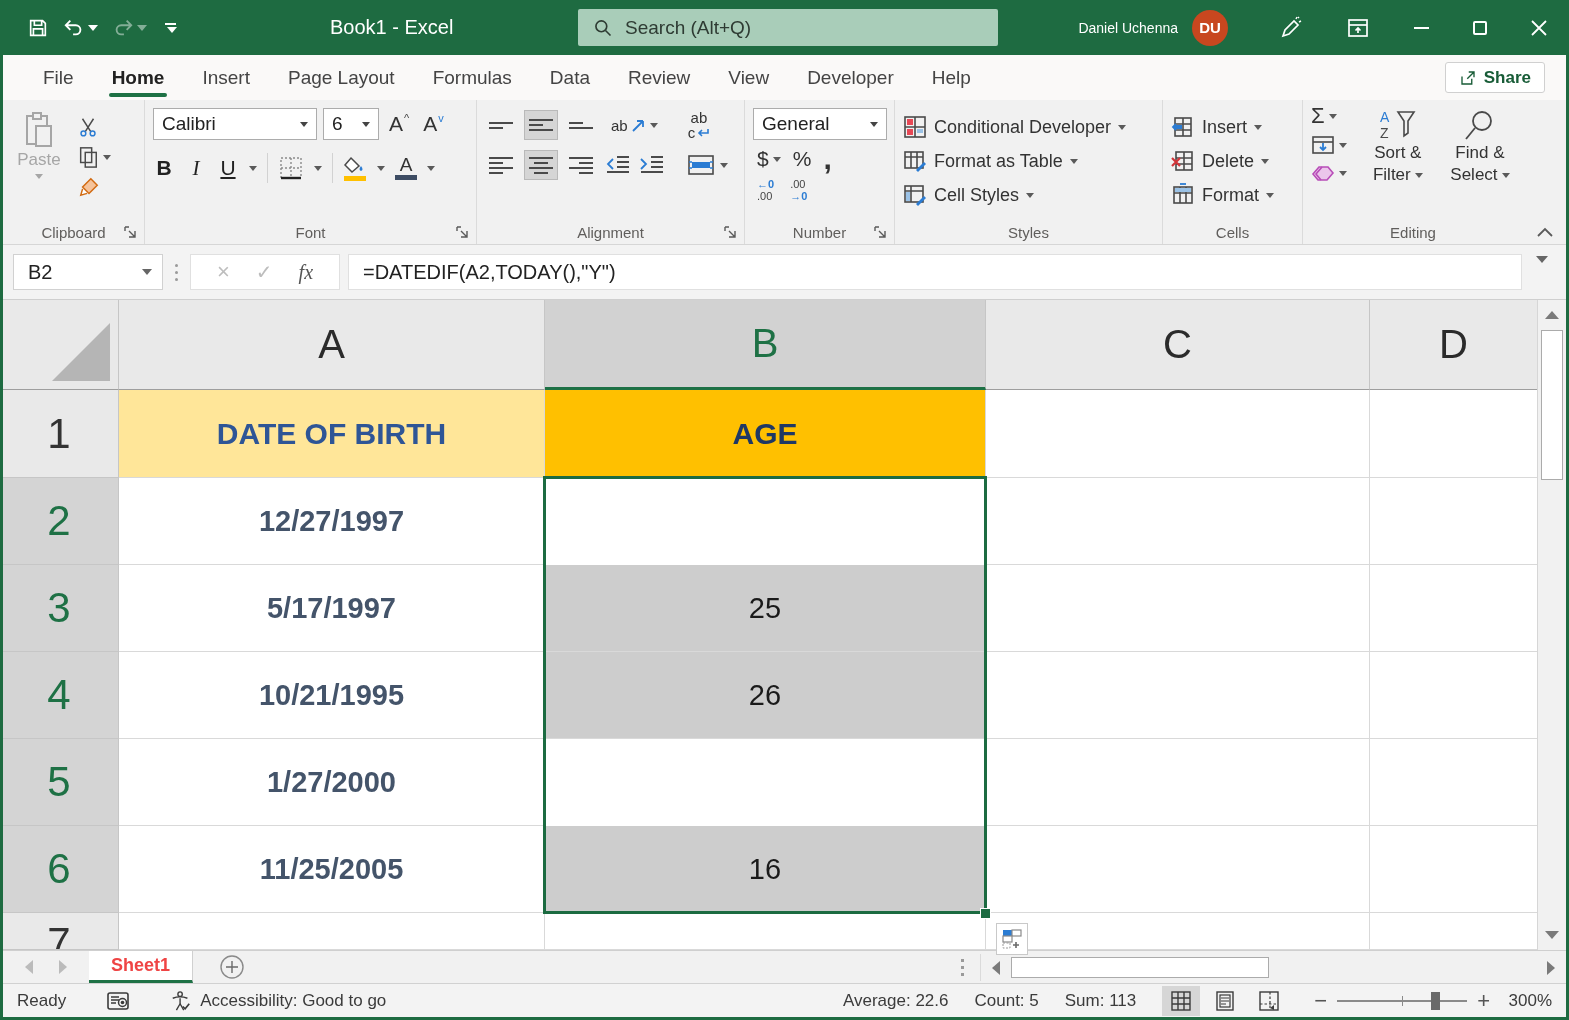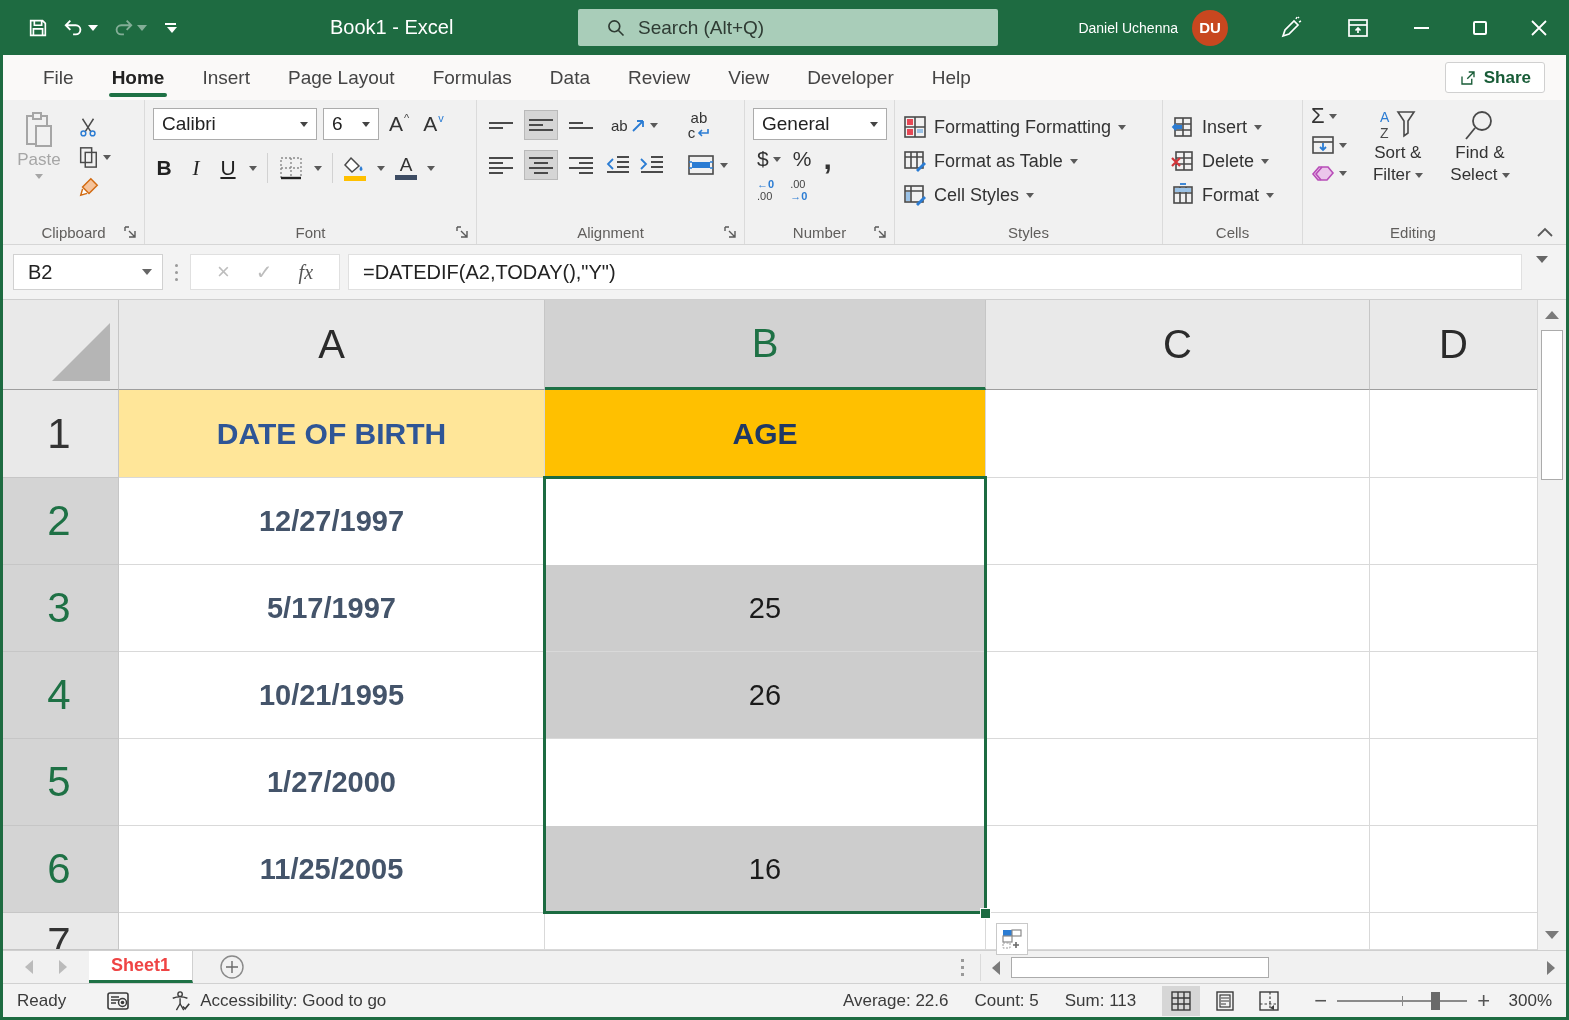--- a/index.html
+++ b/index.html
@@ -14,21 +14,21 @@
 
   
   .titlebar { position:absolute; top:0; left:0; right:0; height:55px; background:#1E6B41; display:flex; align-items:center; color:#fff; }
   .qat { display:flex; align-items:center; gap:4px; padding-left:22px; }
   .qat .btn { display:flex; align-items:center; padding:4px 5px; }
   .chev-sm { width:0; height:0; border-left:5px solid transparent; border-right:5px solid transparent; border-top:6px solid #fff; margin-left:3px; }
   .dim { opacity:.45; }
   .qat-custom { display:flex; flex-direction:column; align-items:center; gap:2px; margin-left:8px; }
   .qat-custom .bar { width:11px; height:2px; background:#fff; }
   .doc-title { position:absolute; left:330px; top:0; height:55px; line-height:55px; font-size:20px; color:#fff; }
-  .searchbox { position:absolute; left:578px; top:9px; width:420px; height:37px; background:#A9CDB9; border-radius:2px; display:flex; align-items:center; padding-left:28px; gap:12px; }
+  .searchbox { position:absolute; left:578px; top:9px; width:420px; height:37px; background:#A9CDB9; border-radius:2px; display:flex; align-items:center; padding-left:15px; gap:12px; }
   .searchbox span { font-size:19px; color:#2E3B33; }
   .tb-right { position:absolute; right:0; top:0; height:55px; display:flex; align-items:center; }
   .username { font-size:14px; margin-right:14px; }
   .avatar { width:36px; height:36px; border-radius:50%; background:#C8471F; color:#fff; font-size:15px; font-weight:bold; display:flex; align-items:center; justify-content:center; margin-right:28px; }
   .tb-icon { padding:0 22px; display:flex; align-items:center; height:55px; }
   .win-min { width:15px; height:2px; background:#fff; }
   .win-max { width:14px; height:14px; border:2px solid #fff; border-radius:2px; }
 
   
   .menubar { position:absolute; top:55px; left:0; right:0; height:45px; background:#FAF9F8; display:flex; align-items:stretch; padding-left:24px; }
@@ -452,21 +452,21 @@
 
     <div class="rgroup g-styles">
       <div class="stl-row">
         <svg width="24" height="24" viewBox="0 0 24 24">
             <rect x="2" y="2" width="20" height="20" class="ic"></rect>
             <path d="M2 12 h20 M12 2 v20" class="ic"></path>
             <rect x="4" y="4" width="6" height="6" fill="#E74856"></rect>
             <rect x="4" y="14" width="6" height="6" fill="#E74856"></rect>
             <rect x="14" y="14" width="6" height="4" fill="#9BC2E6"></rect>
           </svg>
-        <span>Formatting Formatting</span>
+        <span>Conditional Developer</span>
         <span class="chev"></span>
       </div>
       <div class="stl-row">
         <svg width="24" height="24" viewBox="0 0 24 24">
             <rect x="2" y="3" width="18" height="16" class="ic"></rect>
             <path d="M2 8 h18 M8 3 v16 M14 3 v16" class="ic"></path>
             <path d="M13 21 l8-8 2 2 -8 8 z" fill="#2B7CD3"></path>
           </svg>
         <span>Format as Table</span>
         <span class="chev"></span>

